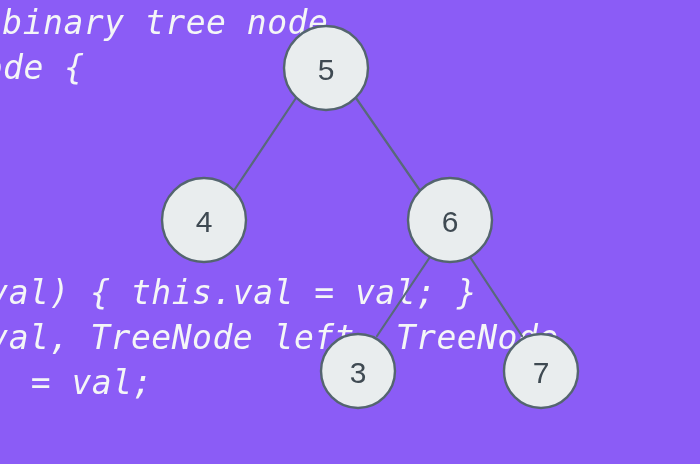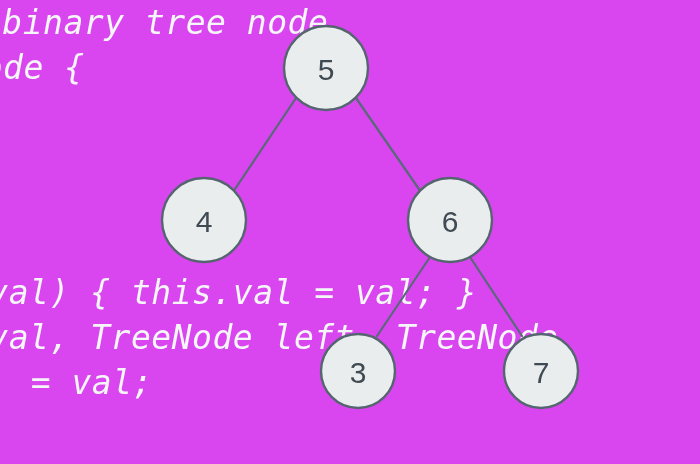--- a/index.html
+++ b/index.html
@@ -79,21 +79,21 @@
     fill: #3f4a52;
     font-family: "Liberation Sans", sans-serif;
     font-size: 30px;
     text-anchor: middle;
     dominant-baseline: central;
   }
 </style>
 </head>
 <body>
 
-<div id="stage" style="background: #d946ef;">
+<div id="stage" style="background: #8b5cf6;">
 
   <pre id="code-backdrop"><span class="code-line cl0"> binary tree node.</span><span class="code-line cl1">eNode {</span><span class="code-line cl2"></span><span class="code-line cl3">ft;</span><span class="code-line cl4">ht;</span><span class="code-line cl5"> }</span><span class="code-line cl6"> val) { this.val = val; }</span><span class="code-line cl7"> val, TreeNode left, TreeNode</span><span class="code-line cl8">  = val;</span></pre>
 
   <svg id="tree-svg" viewBox="0 0 700 464">
     <g id="edges-group">
       <line class="tree-edge" x1="296" y1="98" x2="233" y2="192"></line>
       <line class="tree-edge" x1="356" y1="98" x2="421" y2="192"></line>
       <line class="tree-edge" x1="430" y1="257" x2="377" y2="336"></line>
       <line class="tree-edge" x1="470" y1="257" x2="522" y2="336"></line>
     </g>

